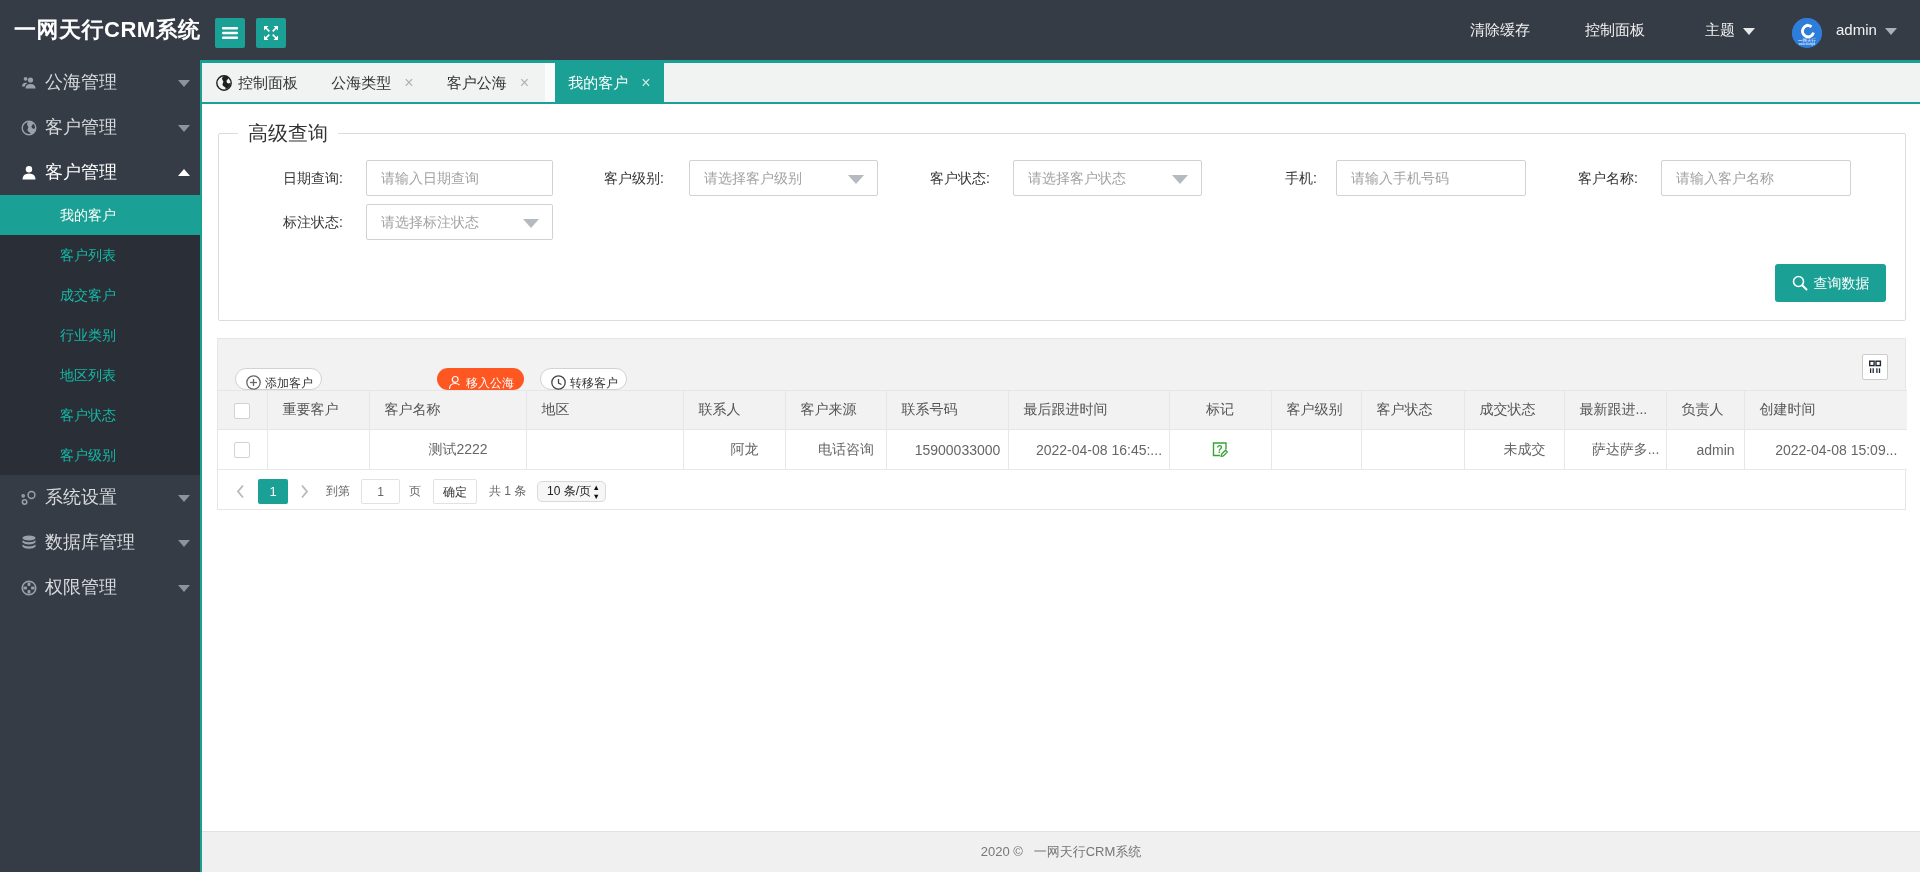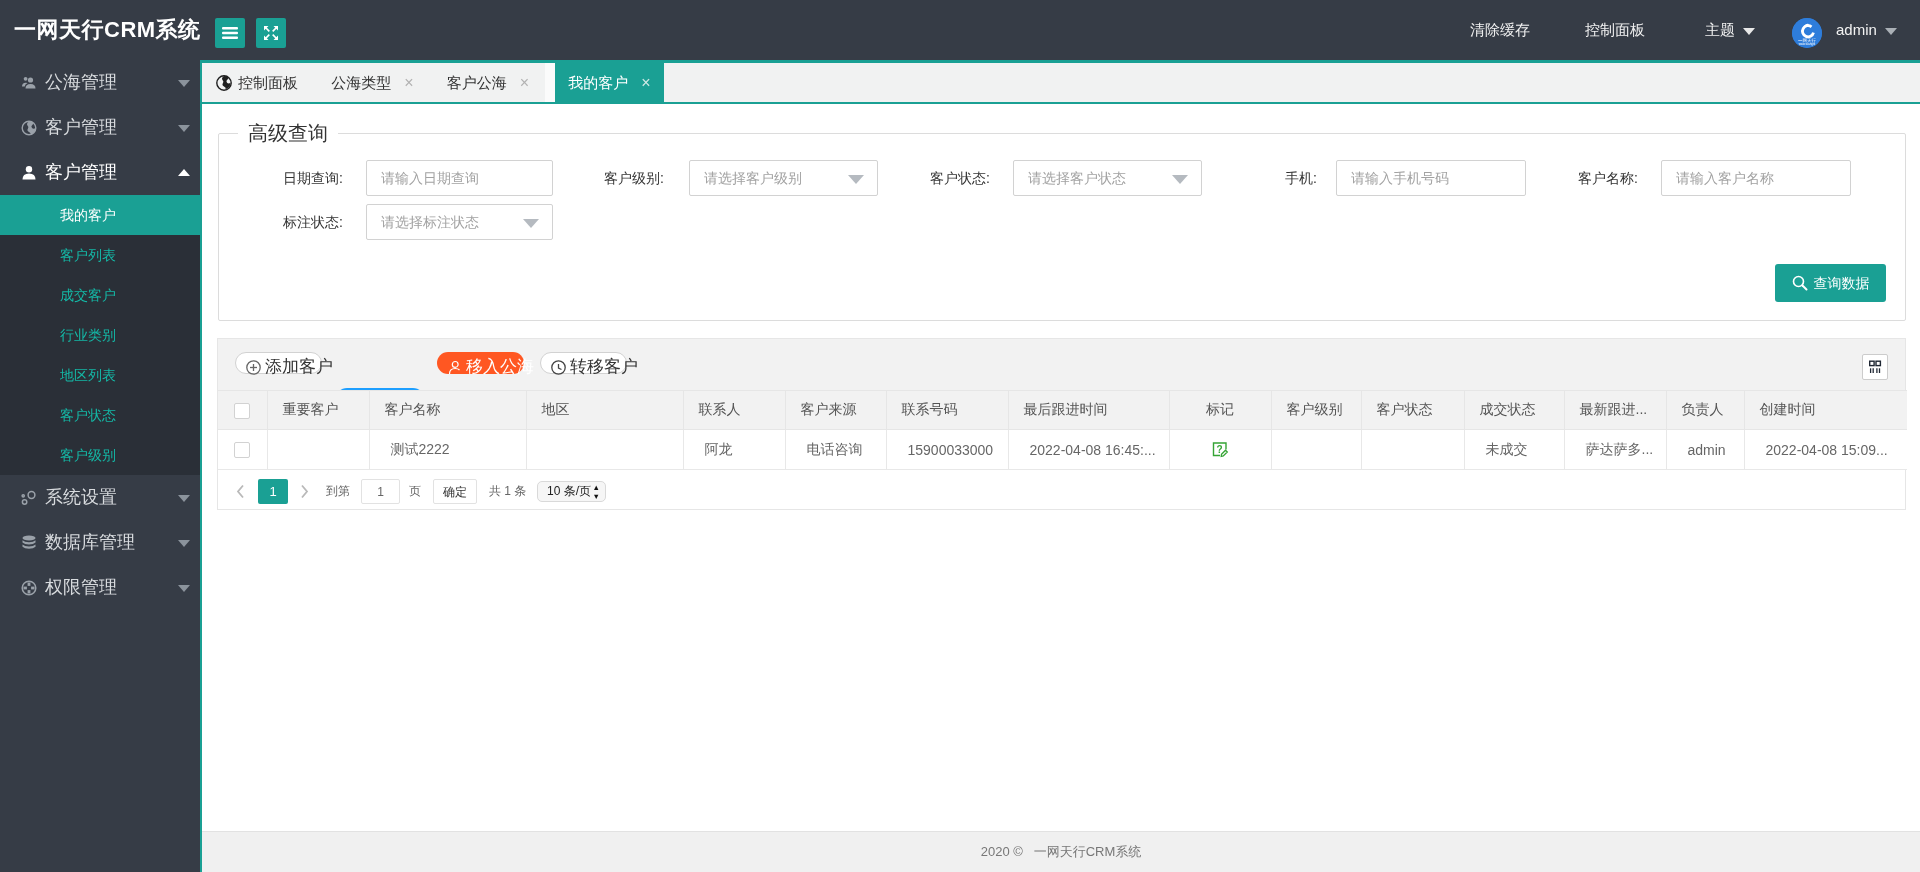--- a/index.html
+++ b/index.html
@@ -45,30 +45,30 @@
 #fs legend { margin-left:19px; padding:0 10px; font-size:20px; color:#333; }
 .fitem { position:absolute; height:36px; }
 .flabel { position:absolute; top:0; height:36px; line-height:36px; text-align:right; color:#333; }
 .finput { position:absolute; top:0; height:36px; line-height:34px; border:1px solid #d2d2d2; border-radius:2px; background:#fff; color:#a2a2a2; padding-left:14px; }
 .fsel .selcaret { position:absolute; right:13px; top:14px; width:0; height:0; border-left:8px solid transparent; border-right:8px solid transparent; border-top:9px solid #b5bac0; }
 #qbtn { position:absolute; left:1775px; top:264px; width:111px; height:38px; background:#1aa094; border-radius:3px; color:#fff; font-size:14px; text-align:center; line-height:38px; }
 
 
 #panel { position:absolute; left:217px; top:338px; width:1689px; height:172px; border:1px solid #e6e6e6; background:#fff; }
 #toolbar { position:absolute; left:0; top:0; width:1687px; height:51px; background:#f2f2f2; }
-.tbtn { position:absolute; top:13px; height:22px; border-radius:15px; line-height:28px; font-size:17px; white-space:nowrap; }
+.tbtn { position:absolute; top:29px; height:22px; border-radius:15px; line-height:28px; font-size:12px; white-space:nowrap; }
 .tbtn .ticon { display:inline-block; vertical-align:-3px; margin-right:4px; }
 .tbtn.plain { background:#fff; border:1px solid #d2d2d2; color:#333; line-height:28px; }
 .tbtn.blue { background:#1E9FFF; color:#fff; border:none; line-height:30px; }
 .tbtn.red { background:#FF5722; color:#fff; border:none; line-height:30px; }
 #gridicon { position:absolute; left:1644px; top:15px; width:26px; height:26px; border:1px solid #ccc; background:#fff; border-radius:2px; }
 
 table#dt { position:absolute; left:0; top:51px; width:1687px; border-collapse:collapse; table-layout:fixed; }
 #dt th { height:39px; background:#f2f2f2; border:1px solid #e6e6e6; border-bottom:1px solid #e6e6e6; font-weight:normal; color:#555; text-align:left; padding-left:15px; font-size:14px; }
-#dt td { height:40px; background:#fff; border:1px solid #e8e8e8; color:#666; text-align:left; padding-left:21px; font-size:14px; }
+#dt td { height:40px; background:#fff; border:1px solid #e8e8e8; color:#666; text-align:center; padding-left:21px; font-size:14px; }
 #dt th.c, #dt td.c { text-align:center; padding-left:0; }
 #dt th:first-child, #dt td:first-child { border-left:none; }
 #dt th:last-child, #dt td:last-child { border-right:none; }
 #dt tr.first th { border-top:1px solid #e6e6e6; }
 .cbx { display:inline-block; width:16px; height:16px; border:1px solid #d2d2d2; border-radius:2px; background:#fff; vertical-align:middle; }
 
 
 #paging { position:absolute; left:0; top:131px; width:1687px; height:39px; font-size:12px; color:#666; }
 .pg { position:absolute; top:9px; height:25px; line-height:25px; }
 #pg-prev { left:17px; color:#c2c2c2; font-size:15px; }

